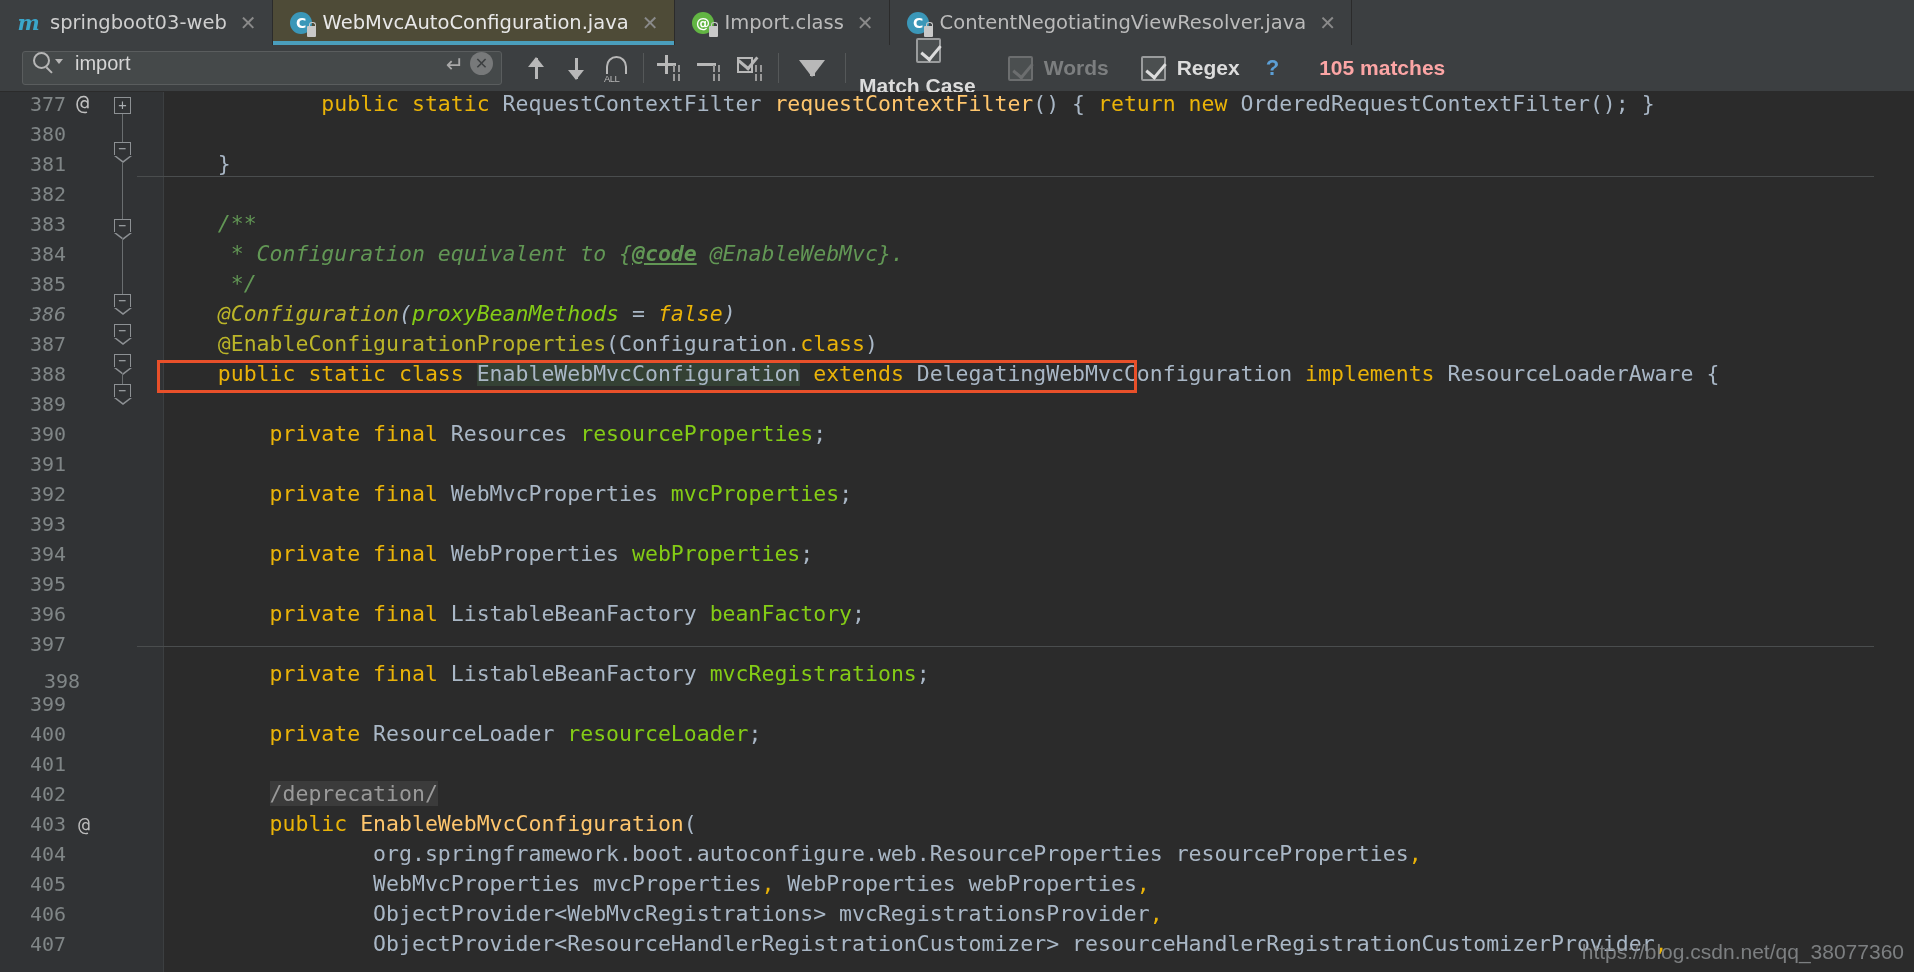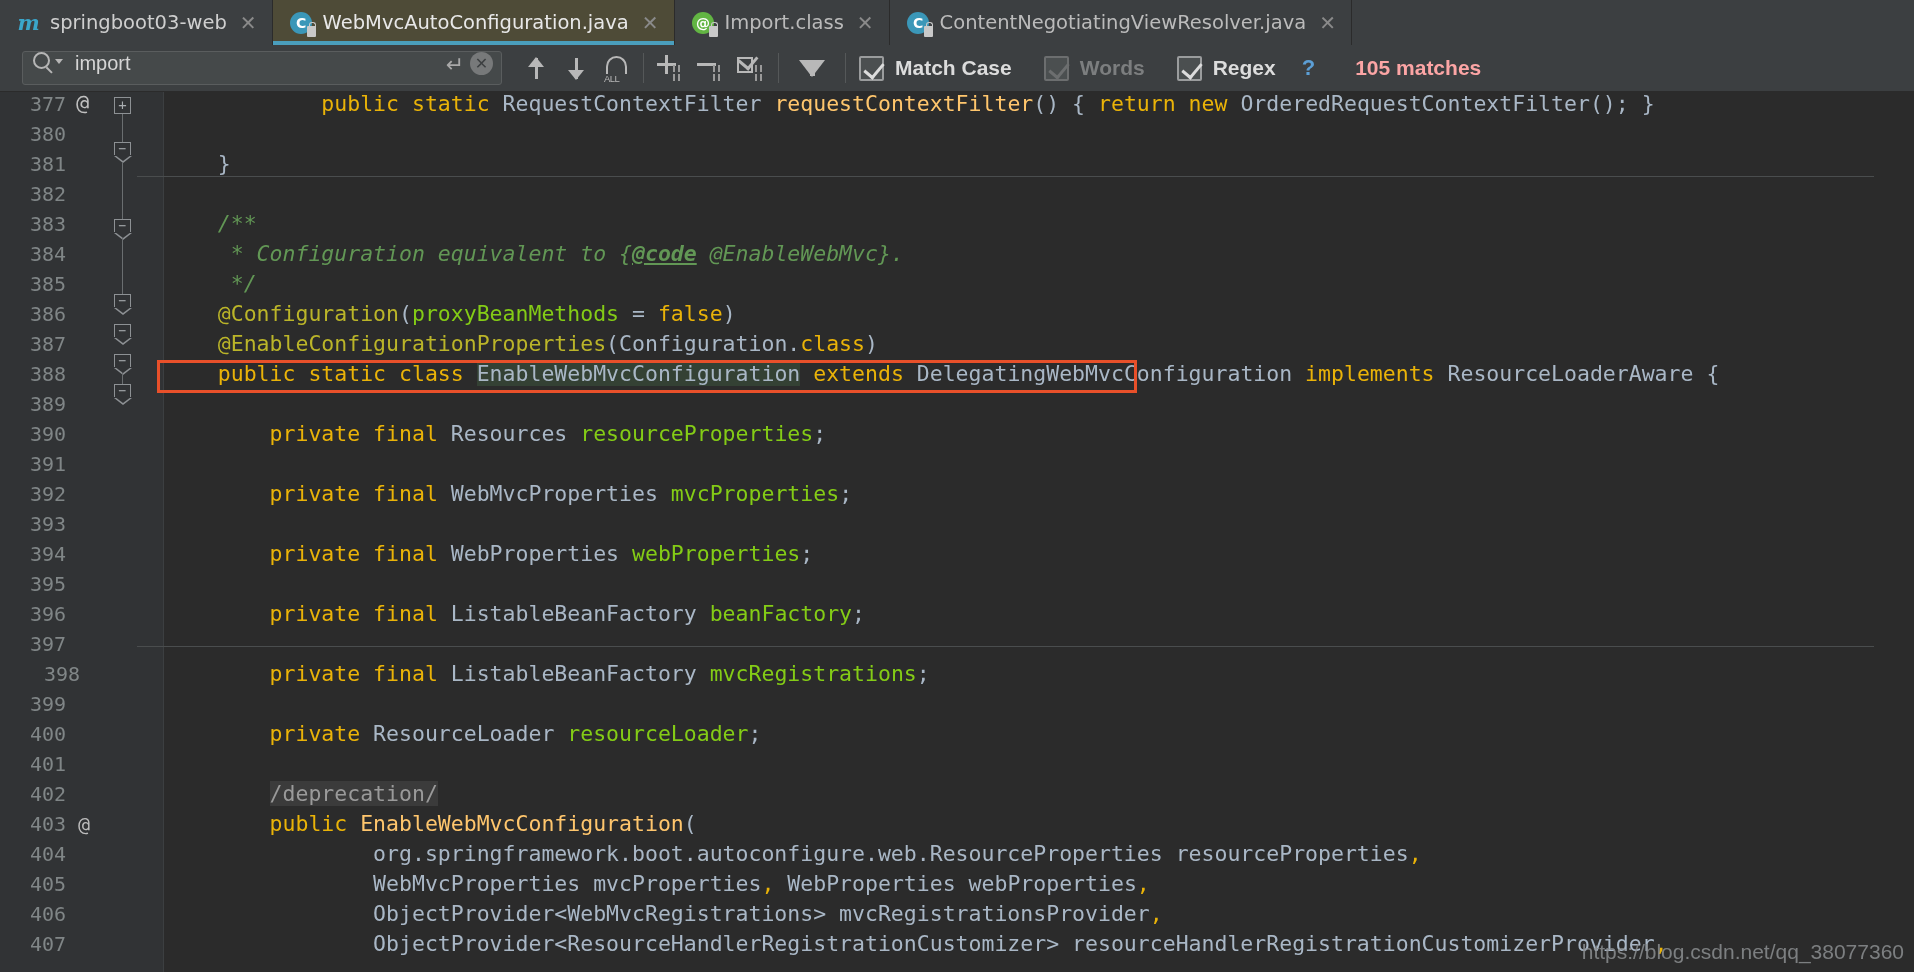--- a/index.html
+++ b/index.html
@@ -397,21 +397,21 @@
 
   <div class="divider"></div>
 
   <div class="tb-btn" style="width:52px">
     <div class="funnel"></div>
   </div>
 
   <div class="divider"></div>
 
   <div class="cbx-group" id="opts">
-      <div style="display: flex; align-items: center; gap: 11px;">
+      <div style="display: flex; align-items: center; gap: 11px; flex-direction: column;">
         <div class="cbx on"></div>
         <span class="cbx-label">Match Case</span>
       </div>
       <div style="display: flex; align-items: center; gap: 11px;">
         <div class="cbx on dim"></div>
         <span class="cbx-label dim">Words</span>
       </div>
       <div style="display: flex; align-items: center; gap: 11px;">
         <div class="cbx on"></div>
         <span class="cbx-label">Regex</span>
@@ -438,33 +438,33 @@
     </div>
   <div id="gutter-sep"></div>
   <div id="code">
       <div class="code-row" style="top: -3px;"><span class="lnum" style="top: 0px;">377</span><span class="codetext"><span class="txt">            </span><span class="kw">public static </span><span class="cls">RequestContextFilter </span><span class="mth">requestContextFilter</span><span class="txt">() { </span><span class="kw">return new </span><span class="txt">OrderedRequestContextFilter(); }</span></span></div>
       <div class="code-row" style="top: 27px;"><span class="lnum" style="top: 0px;">380</span><span class="codetext"></span></div>
       <div class="code-row" style="top: 57px;"><span class="lnum" style="top: 0px;">381</span><span class="codetext"><span class="txt">    }</span></span></div>
       <div class="code-row" style="top: 87px;"><span class="lnum" style="top: 0px;">382</span><span class="codetext"></span></div>
       <div class="code-row" style="top: 117px;"><span class="lnum" style="top: 0px;">383</span><span class="codetext"><span class="cmt">    /**</span></span></div>
       <div class="code-row" style="top: 147px;"><span class="lnum" style="top: 0px;">384</span><span class="codetext"><span class="cmt">     * Configuration equivalent to {</span><span class="cmtlink">@code</span><span class="cmt"> @EnableWebMvc}.</span></span></div>
       <div class="code-row" style="top: 177px;"><span class="lnum" style="top: 0px;">385</span><span class="codetext"><span class="cmt">     */</span></span></div>
-      <div class="code-row" style="top: 207px;"><span class="lnum" style="top: 0px;">386</span><span class="codetext"><span class="anno">    @Configuration</span><span class="txt">(</span><span class="fld">proxyBeanMethods</span><span class="txt"> = </span><span class="kw">false</span><span class="txt">)</span></span></div>
+      <div class="code-row" style="top: 207px; font-style: italic;"><span class="lnum" style="top: 0px;">386</span><span class="codetext"><span class="anno">    @Configuration</span><span class="txt">(</span><span class="fld">proxyBeanMethods</span><span class="txt"> = </span><span class="kw">false</span><span class="txt">)</span></span></div>
       <div class="code-row" style="top: 237px;"><span class="lnum" style="top: 0px;">387</span><span class="codetext"><span class="anno">    @EnableConfigurationProperties</span><span class="txt">(Configuration.</span><span class="kw">class</span><span class="txt">)</span></span></div>
       <div class="code-row" style="top: 267px;"><span class="lnum" style="top: 0px;">388</span><span class="codetext"><span class="kw">    public static class </span><span class="cls hl-ident">EnableWebMvcConfiguration</span><span class="kw"> extends </span><span class="txt">DelegatingWebMvcConfiguration </span><span class="kw">implements </span><span class="txt">ResourceLoaderAware {</span></span></div>
       <div class="code-row" style="top: 297px;"><span class="lnum" style="top: 0px;">389</span><span class="codetext"></span></div>
       <div class="code-row" style="top: 327px;"><span class="lnum" style="top: 0px;">390</span><span class="codetext"><span class="kw">        private final </span><span class="cls">Resources </span><span class="fld">resourceProperties</span><span class="txt">;</span></span></div>
       <div class="code-row" style="top: 357px;"><span class="lnum" style="top: 0px;">391</span><span class="codetext"></span></div>
       <div class="code-row" style="top: 387px;"><span class="lnum" style="top: 0px;">392</span><span class="codetext"><span class="kw">        private final </span><span class="cls">WebMvcProperties </span><span class="fld">mvcProperties</span><span class="txt">;</span></span></div>
       <div class="code-row" style="top: 417px;"><span class="lnum" style="top: 0px;">393</span><span class="codetext"></span></div>
       <div class="code-row" style="top: 447px;"><span class="lnum" style="top: 0px;">394</span><span class="codetext"><span class="kw">        private final </span><span class="cls">WebProperties </span><span class="fld">webProperties</span><span class="txt">;</span></span></div>
       <div class="code-row" style="top: 477px;"><span class="lnum" style="top: 0px;">395</span><span class="codetext"></span></div>
       <div class="code-row" style="top: 507px;"><span class="lnum" style="top: 0px;">396</span><span class="codetext"><span class="kw">        private final </span><span class="cls">ListableBeanFactory </span><span class="fld">beanFactory</span><span class="txt">;</span></span></div>
       <div class="code-row" style="top: 537px;"><span class="lnum" style="top: 0px;">397</span><span class="codetext"></span></div>
-      <div class="code-row" style="top: 567px;"><span class="lnum" style="top: 0px; padding-left: 44px;">398</span><span class="codetext"><span class="kw">        private final </span><span class="cls">ListableBeanFactory </span><span class="fld">mvcRegistrations</span><span class="txt">;</span></span></div>
+      <div class="code-row" style="top: 567px;"><span class="lnum" style="top: 7px; padding-left: 44px;">398</span><span class="codetext"><span class="kw">        private final </span><span class="cls">ListableBeanFactory </span><span class="fld">mvcRegistrations</span><span class="txt">;</span></span></div>
       <div class="code-row" style="top: 597px;"><span class="lnum" style="top: 0px;">399</span><span class="codetext"></span></div>
       <div class="code-row" style="top: 627px;"><span class="lnum" style="top: 0px;">400</span><span class="codetext"><span class="kw">        private </span><span class="cls">ResourceLoader </span><span class="fld">resourceLoader</span><span class="txt">;</span></span></div>
       <div class="code-row" style="top: 657px;"><span class="lnum" style="top: 0px;">401</span><span class="codetext"></span></div>
       <div class="code-row" style="top: 687px;"><span class="lnum" style="top: 0px;">402</span><span class="codetext"><span class="txt">        </span><span class="depr">/deprecation/</span></span></div>
       <div class="code-row" style="top: 717px;"><span class="lnum" style="top: 0px;">403</span><span class="at-marker">@</span><span class="codetext"><span class="kw">        public </span><span class="mth">EnableWebMvcConfiguration</span><span class="txt">(</span></span></div>
       <div class="code-row" style="top: 747px;"><span class="lnum" style="top: 0px;">404</span><span class="codetext"><span class="txt">                org.springframework.boot.autoconfigure.web.ResourceProperties resourceProperties</span><span class="kw">,</span></span></div>
       <div class="code-row" style="top: 777px;"><span class="lnum" style="top: 0px;">405</span><span class="codetext"><span class="txt">                WebMvcProperties mvcProperties</span><span class="kw">,</span><span class="txt"> WebProperties webProperties</span><span class="kw">,</span></span></div>
       <div class="code-row" style="top: 807px;"><span class="lnum" style="top: 0px;">406</span><span class="codetext"><span class="txt">                ObjectProvider&lt;WebMvcRegistrations&gt; mvcRegistrationsProvider</span><span class="kw">,</span></span></div>
       <div class="code-row" style="top: 837px;"><span class="lnum" style="top: 0px;">407</span><span class="codetext"><span class="txt">                ObjectProvider&lt;ResourceHandlerRegistrationCustomizer&gt; resourceHandlerRegistrationCustomizerProvider</span><span class="kw">,</span></span></div>
     </div>

